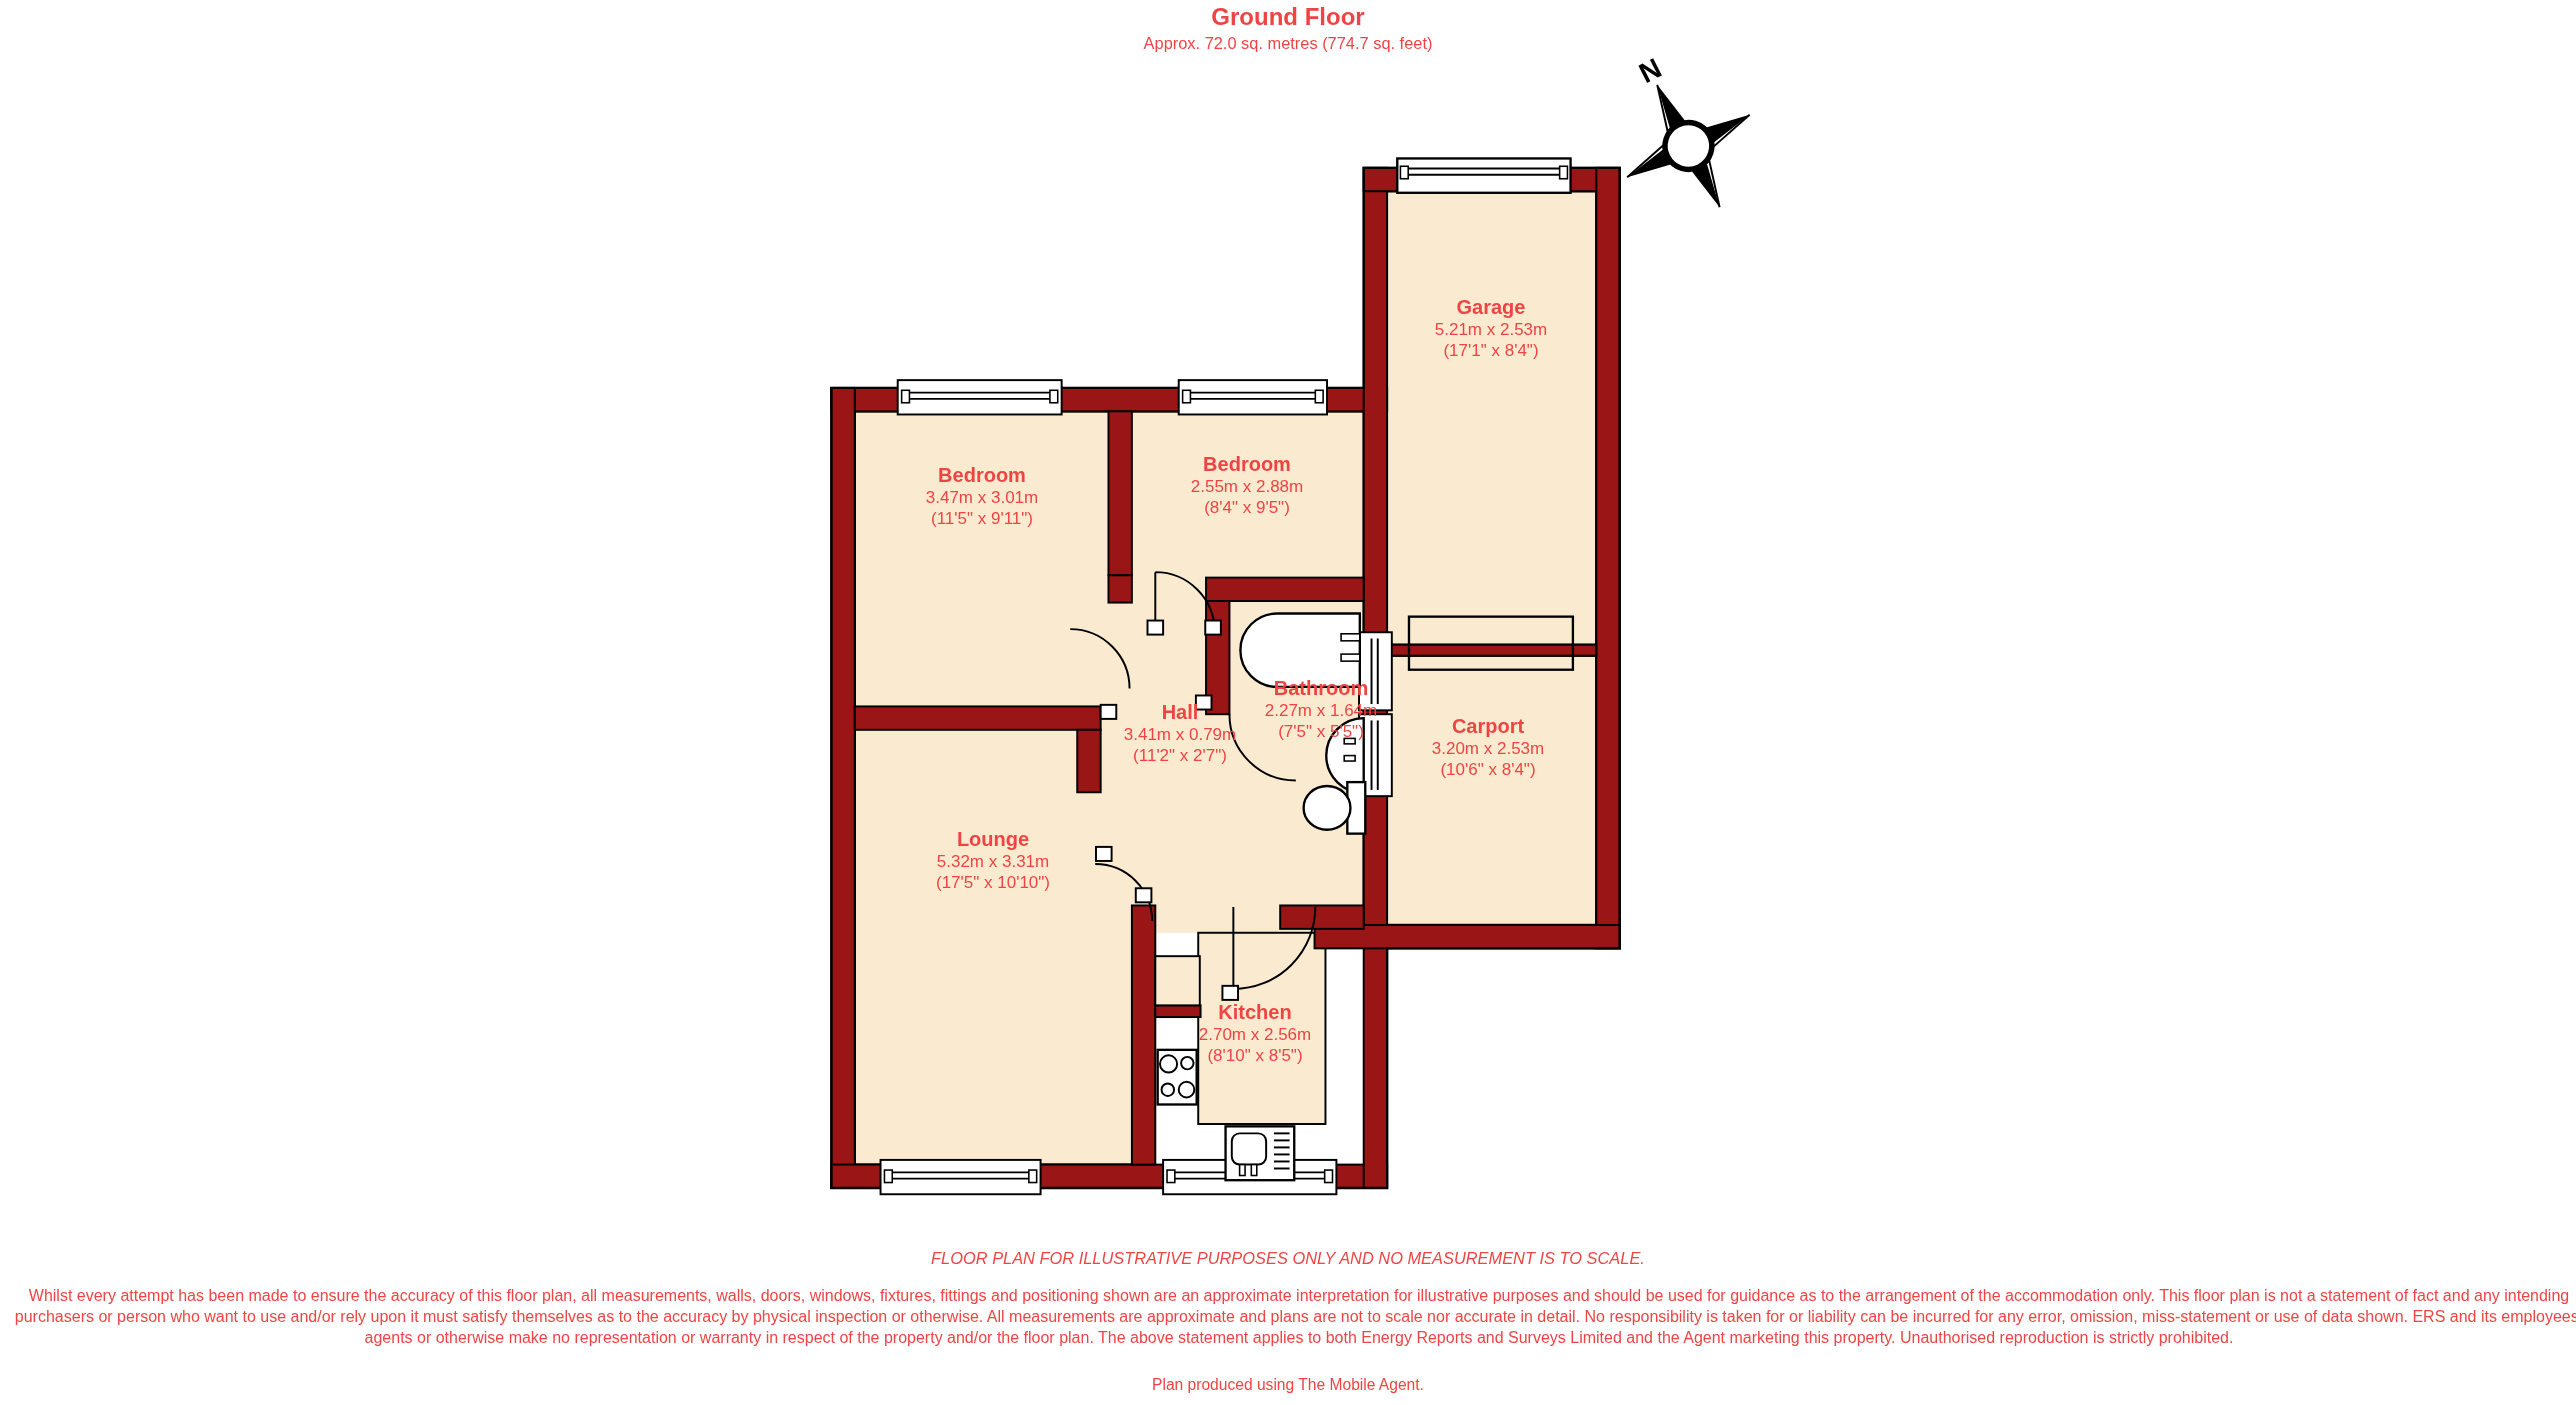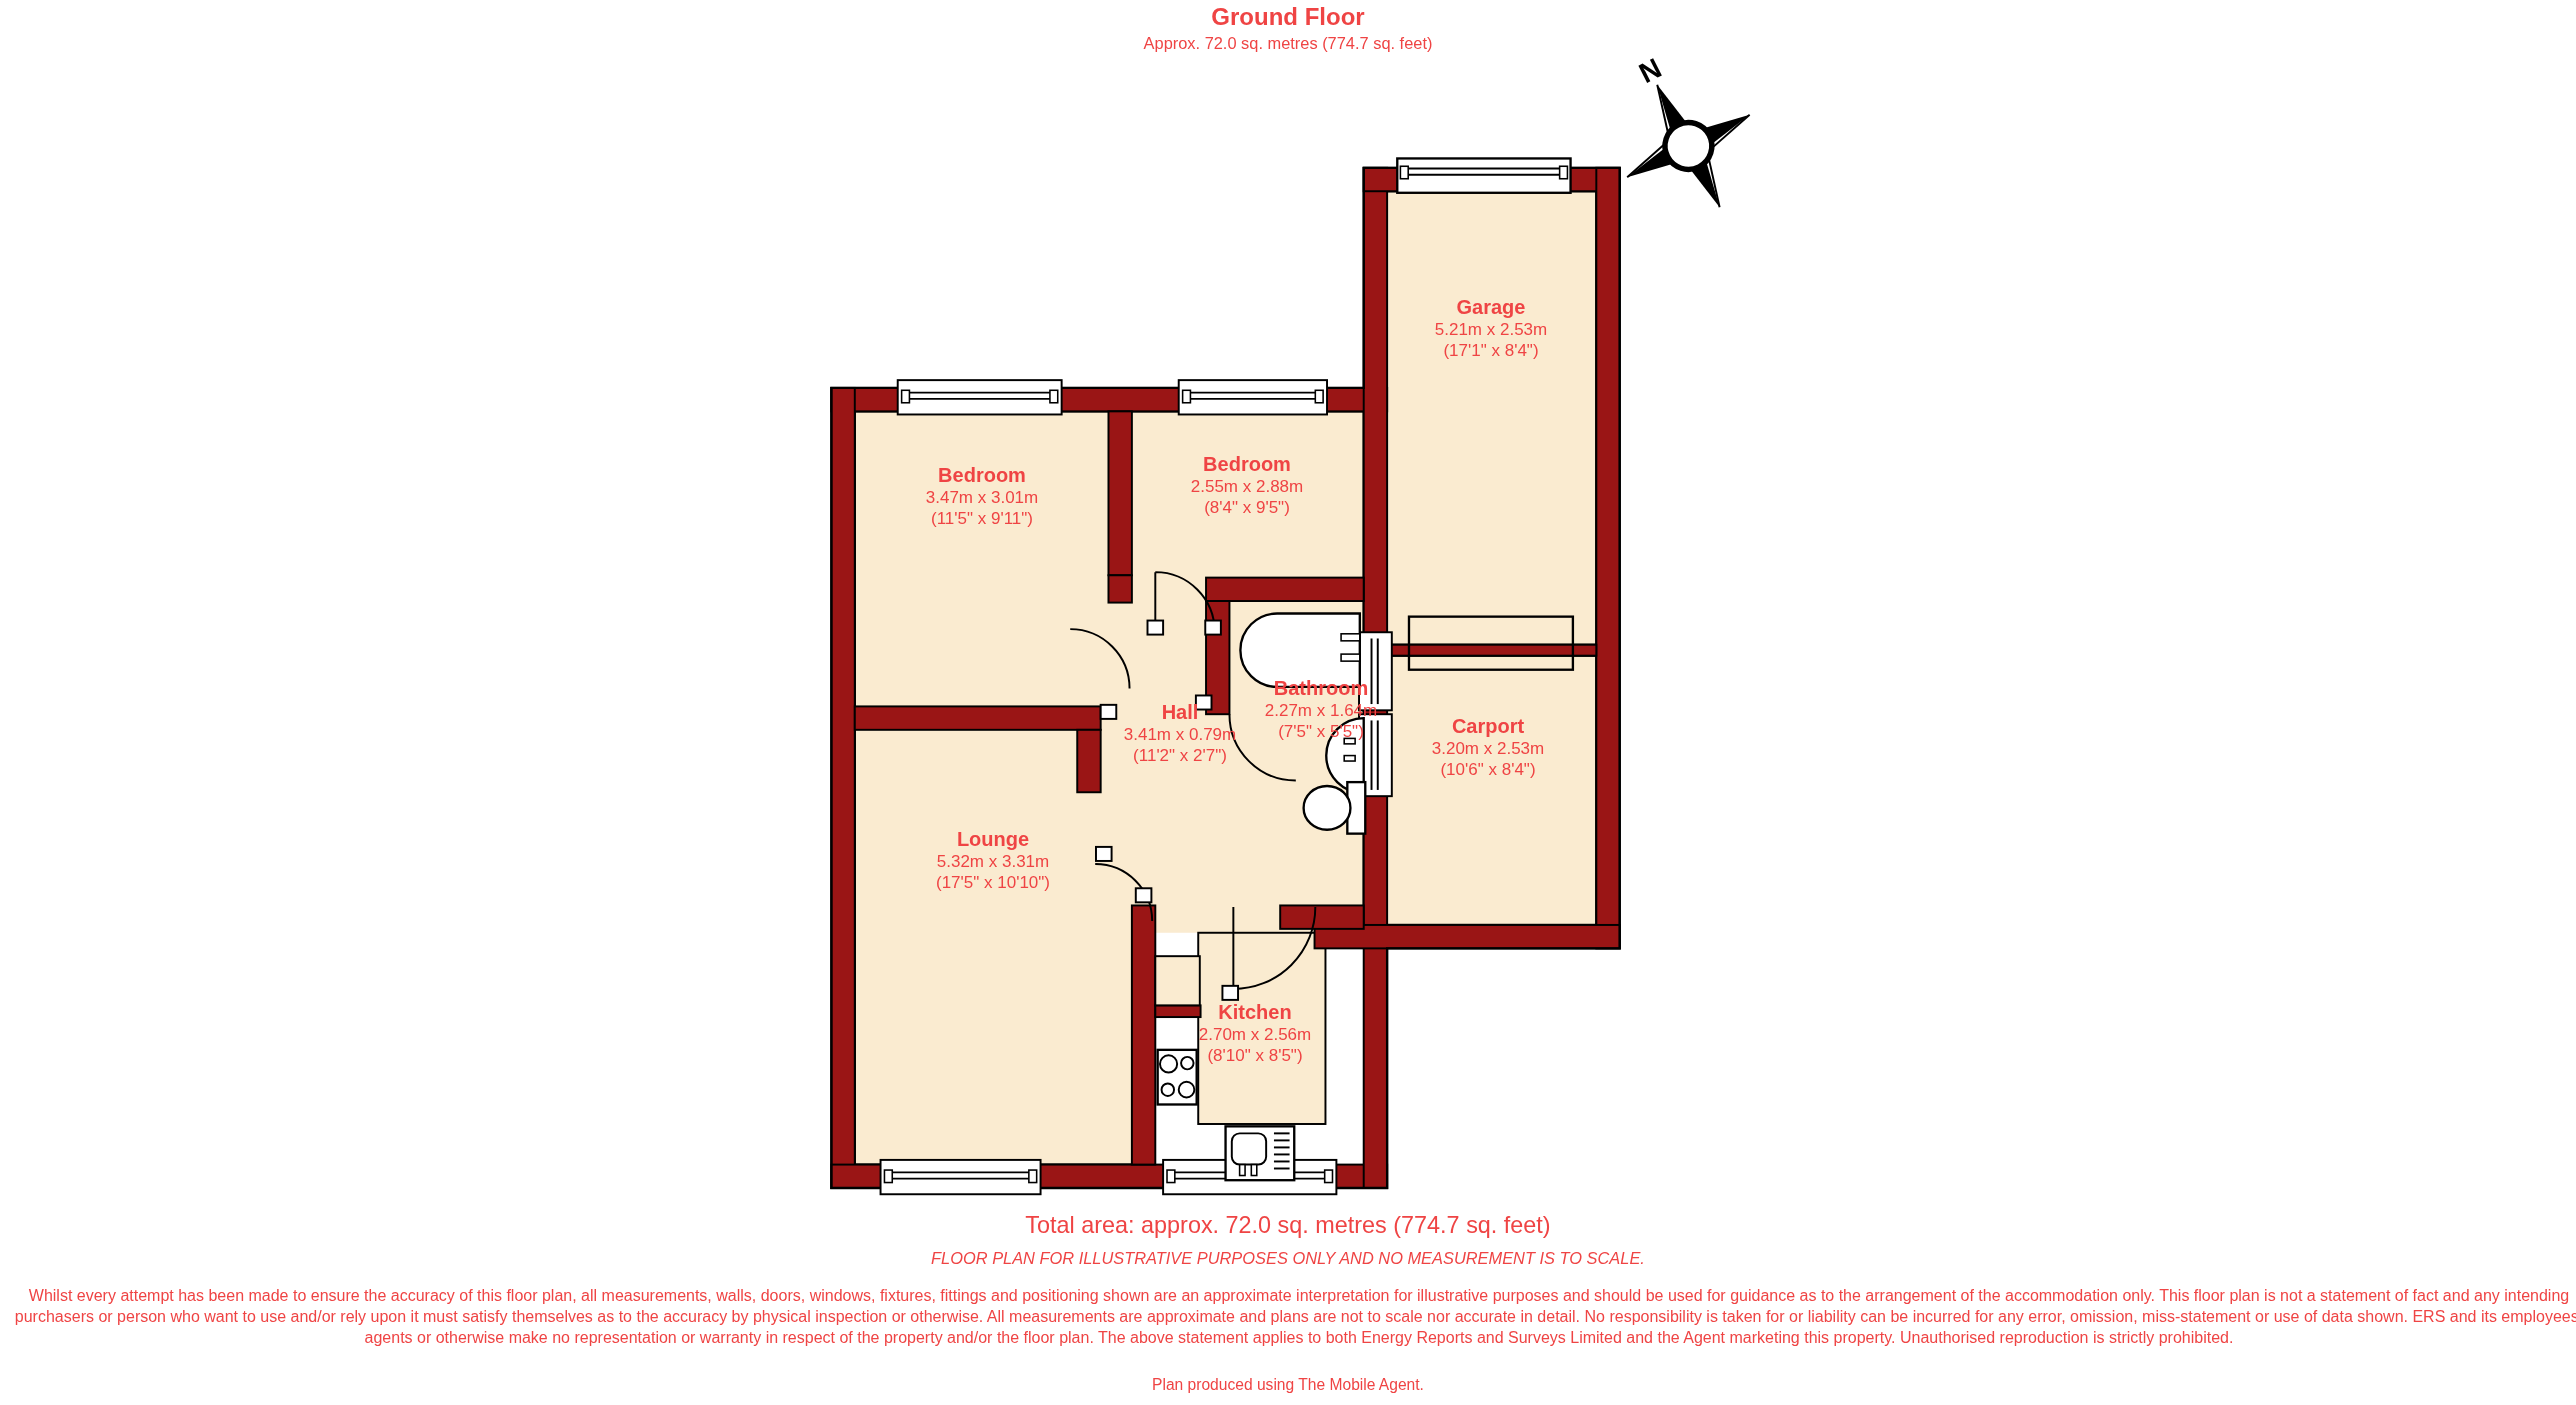--- a/index.html
+++ b/index.html
@@ -233,19 +233,18 @@
     <div class="room-name">Lounge</div>
     <div class="room-dim">5.32m x 3.31m</div>
     <div class="room-dim">(17'5" x 10'10")</div>
   </div>
   <div class="room-label" id="lbl-kitchen">
     <div class="room-name">Kitchen</div>
     <div class="room-dim">2.70m x 2.56m</div>
     <div class="room-dim">(8'10" x 8'5")</div>
   </div>
 
-  <div class="total-area">Total area: approx.  72.0 sq. metres (774.7 sq. feet)</div>
   <div class="scale-note">FLOOR PLAN FOR ILLUSTRATIVE PURPOSES ONLY AND NO MEASUREMENT IS TO SCALE.</div>
   <div class="disclaimer">Whilst every attempt has been made to ensure the accuracy of this floor plan, all measurements, walls, doors, windows, fixtures, fittings and positioning shown are an approximate interpretation for illustrative purposes and should be used for guidance as to the arrangement of the accommodation only. This floor plan is not a statement of fact and any intending purchasers or person who want to use and/or rely upon it must satisfy themselves as to the accuracy by physical inspection or otherwise. All measurements are approximate and plans are not to scale nor accurate in detail.  No responsibility is taken for or liability can be incurred for any error, omission, miss-statement or use of data shown. ERS and its employees, agents or otherwise make no representation or warranty in respect of the property and/or the floor plan. The above statement applies to both Energy Reports and Surveys Limited and the Agent marketing this property. Unauthorised reproduction is strictly prohibited.</div>
   <div class="credit">Plan produced using The Mobile Agent.</div>
 
 </div>
 
 
 </body></html>

